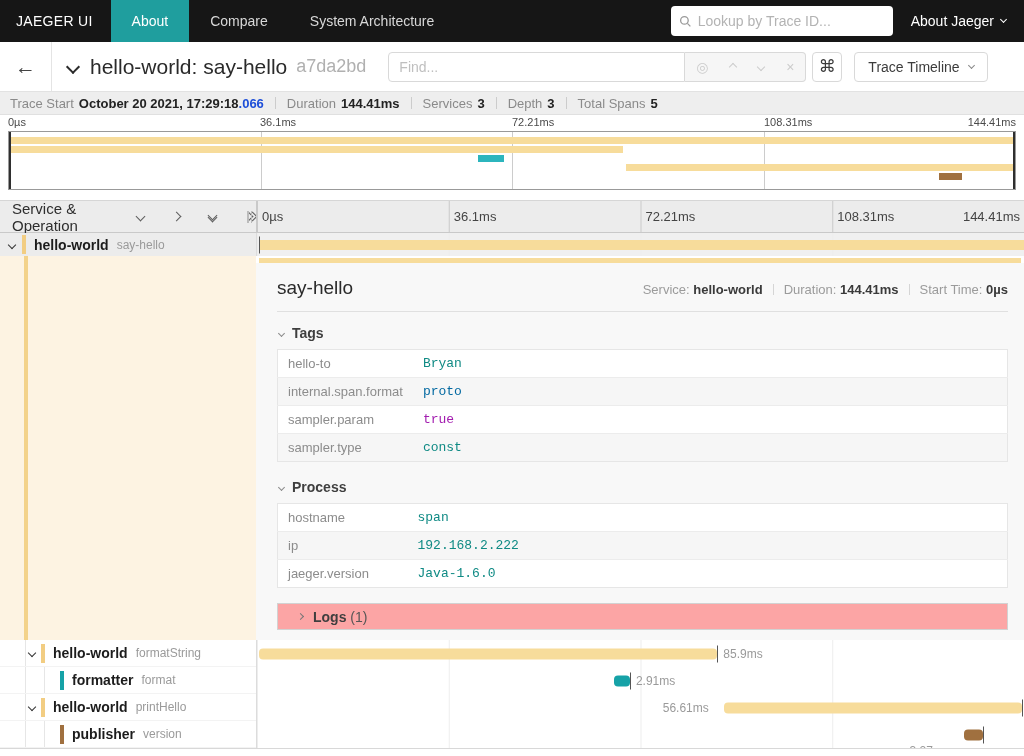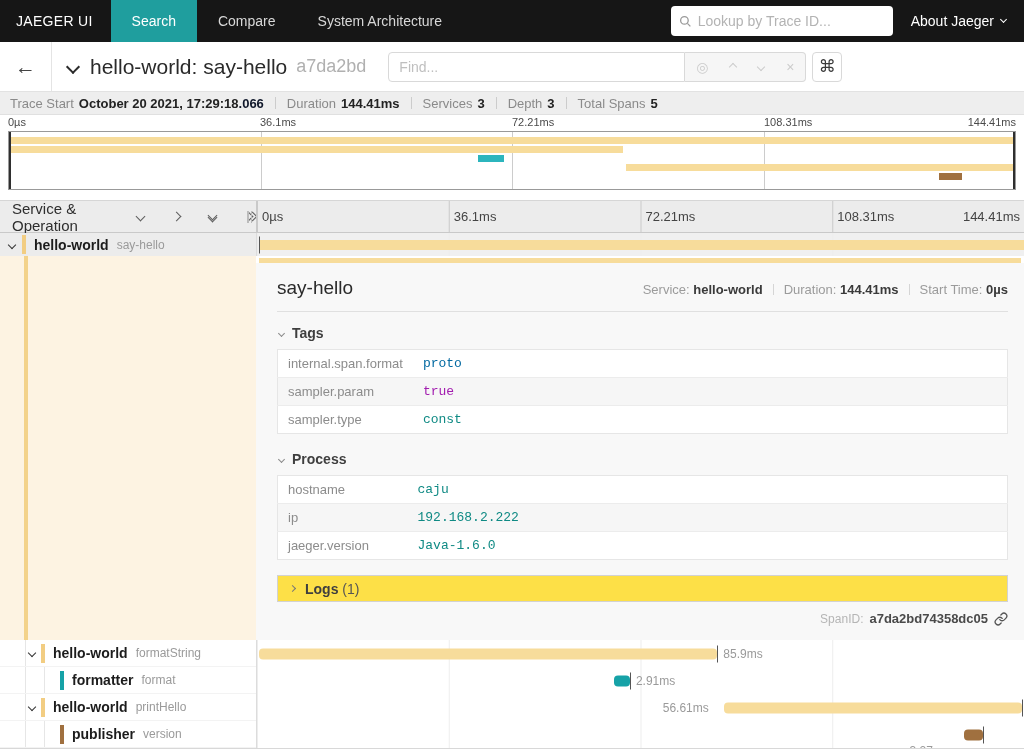--- a/index.html
+++ b/index.html
@@ -45,21 +45,21 @@
   .sq-btn { margin-left:6px; width:30px; height:30px; border:1px solid #d9d9d9; border-radius:4px; background:#fff; display:flex; align-items:center; justify-content:center; font-size:17px; color:#3a3a3a; cursor:pointer; }
   .view-btn { margin-left:12px; height:30px; border:1px solid #d9d9d9; border-radius:4px; background:#fff; display:flex; align-items:center; gap:9px; padding:0 13px; font-size:14px; color:#3c3c3c; cursor:pointer; }
   .view-btn .ch { width:5px; height:5px; margin-top:-2px; color:#888; }
 
   
   .summary { position:absolute; top:92px; left:0; width:100%; height:23px; background:#eee; border-bottom:1px solid #e0e0e0; display:flex; align-items:center; font-size:13px; padding-left:10px; }
   .sum-item { display:flex; align-items:center; }
   .sum-item + .sum-item::before { content:""; width:1px; height:12px; background:#ccc; margin:0 11px; }
   .sum-label { color:#8a8a8a; margin-right:5px; }
   .sum-value { color:#222; font-weight:bold; }
-  .sum-suffix { color:#0f172a; font-weight:bold; }
+  .sum-suffix { color:#1d4ed8; font-weight:bold; }
 
   
   .mm-labels { position:absolute; top:115px; left:8px; right:8px; height:16px; font-size:11px; color:#4a4a4a; }
   .mm-labels span { position:absolute; top:1px; }
   .minimap { position:absolute; top:131px; left:8px; right:8px; height:59px; background:#fff; border:1px solid #999; }
   .mm-grid { position:absolute; top:0; bottom:0; width:1px; background:#ccc; }
   .mm-bar { position:absolute; height:7px; }
   .mm-handle { position:absolute; top:0; bottom:0; width:2px; background:#2f2f2f; cursor:ew-resize; }
 
   
@@ -106,42 +106,42 @@
   .dp-meta .val { color:#3a3a3a; font-weight:bold; }
   .dp-divider { border-bottom:1px solid #e0e0e0; margin-top:12px; }
   .sect-head { display:flex; align-items:center; gap:8px; margin:13px 0 8px 2px; font-size:14px; font-weight:bold; color:#3f3f3f; cursor:pointer; }
   .sect-head .ch { width:5px; height:5px; color:#8a8a8a; }
   .kv-table { width:100%; border:1px solid #e6e6e6; border-collapse:collapse; background:#fff; }
   .kv-table tr + tr { border-top:1px solid #ececec; }
   .kv-table tr:nth-child(even) { background:#f6f6f6; }
   .kv-table td { padding:6px 10px; font-size:13px; }
   .kv-key { color:#8c8c8c; width:130px; }
   .kv-val { font-family:"Liberation Mono","DejaVu Sans Mono",monospace; font-size:13px; }
-  .logs-bar { margin-top:15px; height:27px; background:#fde047; border:1px solid #d2d2d2; display:flex; align-items:center; gap:10px; padding:0 12px; font-size:14px; color:#3f3f3f; cursor:pointer; }
+  .logs-bar { margin-top:15px; height:27px; background:#fca5a5; border:1px solid #d2d2d2; display:flex; align-items:center; gap:10px; padding:0 20px; font-size:14px; color:#3f3f3f; cursor:pointer; }
   .logs-bar .ch { width:5px; height:5px; color:#777; }
   .logs-title { font-weight:bold; }
   .logs-count { color:#555; }
   .spanid-row { display:flex; justify-content:flex-end; align-items:center; gap:6px; margin-top:9px; font-size:12px; }
   .spanid-label { color:#b5b5b5; }
   .spanid-value { color:#4a4a4a; font-weight:bold; font-size:13px; }
   .link-icon { color:#555; display:inline-flex; cursor:pointer; }
 
   
   .b-row { height:27px; background:#fff; }
   .b-row .row-left { border-bottom:1px solid #f3f3f3; }
   .footer-strip { position:absolute; top:748px; left:0; width:100%; height:8px; background:#fff; border-top:1px solid #d8d8d8; }
 </style>
 </head>
 <body>
 
 <div id="app">
 
   <div class="topnav">
     <span class="brand">JAEGER UI</span>
-    <span class="navtab active">Search</span>
+    <span class="navtab active">About</span>
     <span class="navtab">Compare</span>
     <span class="navtab">System Architecture</span>
     <div class="lookup">
       <svg width="13" height="13" viewBox="0 0 24 24" fill="none" stroke="#9a9a9a" stroke-width="2.4">
           <circle cx="10" cy="10" r="7"></circle>
           <line x1="15.5" y1="15.5" x2="21" y2="21"></line>
         </svg>
       <input placeholder="Lookup by Trace ID..." style="">
     </div>
     <span class="about">
@@ -161,20 +161,24 @@
       <input class="find-input" placeholder="Find..." style="">
       <div class="find-tools">
         <span>◎</span>
         <i class="ch up"></i>
         <i class="ch down"></i>
         <span>×</span>
       </div>
     </div>
     <div class="sq-btn">
       <span>⌘</span>
+    </div>
+    <div class="view-btn">
+      <span>Trace Timeline</span>
+      <i class="ch down"></i>
     </div>
   </div>
 
   <div class="summary">
     <span class="sum-item">
       <span class="sum-label">Trace Start</span>
       <span class="sum-value">October 20 2021, 17:29:18</span>
       <span class="sum-suffix">.066</span>
     </span>
     <span class="sum-item">
@@ -276,20 +280,24 @@
         </span>
       </div>
       <div class="dp-divider"></div>
 
       <div class="sect-head">
         <i class="ch down"></i>
         <span>Tags</span>
       </div>
       <table class="kv-table">
         <tbody>
+            <tr>
+          <td class="kv-key">hello-to</td>
+          <td class="kv-val" style="color: rgb(15, 138, 132);">Bryan</td>
+        </tr>
         <tr>
           <td class="kv-key">internal.span.format</td>
           <td class="kv-val" style="color: #0369a1;">proto</td>
         </tr>
         <tr>
           <td class="kv-key">sampler.param</td>
           <td class="kv-val" style="color: #a21caf;">true</td>
         </tr>
         <tr>
           <td class="kv-key">sampler.type</td>
@@ -299,21 +307,21 @@
         </table>
 
       <div class="sect-head" style="margin-top:17px">
         <i class="ch down"></i>
         <span>Process</span>
       </div>
       <table class="kv-table">
         <tbody>
             <tr>
           <td class="kv-key">hostname</td>
-          <td class="kv-val" style="color: rgb(15, 138, 132);">caju</td>
+          <td class="kv-val" style="color: rgb(15, 138, 132);">span</td>
         </tr>
         <tr>
           <td class="kv-key">ip</td>
           <td class="kv-val" style="color: rgb(15, 138, 132);">192.168.2.222</td>
         </tr>
         <tr>
           <td class="kv-key">jaeger.version</td>
           <td class="kv-val" style="color: rgb(15, 138, 132);">Java-1.6.0</td>
         </tr>
       </tbody>

